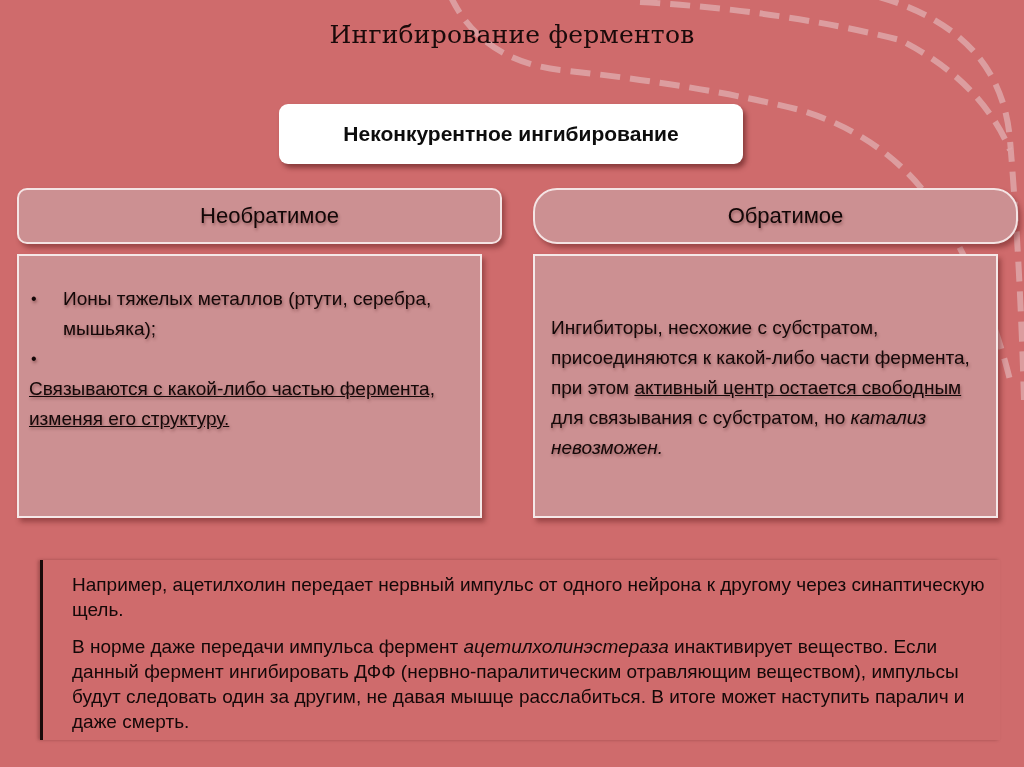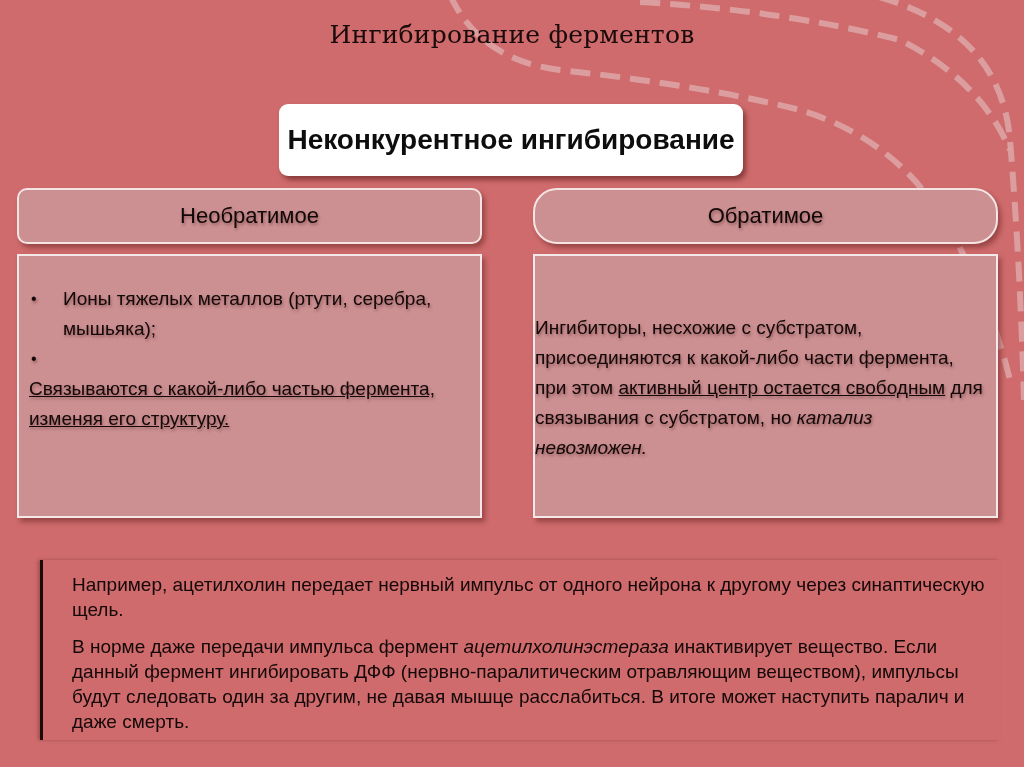--- a/index.html
+++ b/index.html
@@ -32,63 +32,64 @@
       font-family: "DejaVu Serif", serif;
       font-size: 25px;
       color: #1a0a0a;
       letter-spacing: 0.2px;
     }
     .top-box {
       position: absolute;
       left: 279px;
       top: 104px;
       width: 464px;
-      height: 72px;
+      height: 60px;
       background: #ffffff;
       border-radius: 9px;
       box-shadow: 3px 4px 5px rgba(80, 20, 20, 0.55);
       display: flex;
       align-items: center;
       justify-content: center;
       font-weight: bold;
-      font-size: 28px;
+      font-size: 21px;
       color: #0d0d0d;
     }
     .cat-box {
       position: absolute;
       top: 188px;
       height: 52px;
       background: #cc9092;
       border: 2px solid #f4e4e4;
       border-radius: 10px;
       box-shadow: 3px 4px 5px rgba(90, 25, 25, 0.45);
       display: flex;
       align-items: center;
       justify-content: center;
       font-size: 22px;
       color: #120707;
       text-shadow: 1px 2px 3px rgba(80, 30, 30, 0.45);
+      padding-left: 20px;
     }
     .cat-left { left: 17px; width: 461px; }
     .cat-right { left: 533px; width: 461px; border-radius: 24px; }
     .content-box {
       position: absolute;
       top: 254px;
       height: 264px;
       background: #cc9092;
       border: 2px solid #f5e8e8;
       box-shadow: 3px 4px 5px rgba(90, 25, 25, 0.45);
       font-size: 19px;
       line-height: 30px;
       color: #140808;
       text-shadow: 1px 2px 3px rgba(80, 30, 30, 0.45);
       box-sizing: border-box;
     }
     .content-left { left: 17px; width: 465px; padding: 28px 10px 0 10px; }
-    .content-right { left: 533px; width: 465px; padding: 57px 12px 0 0; }
+    .content-right { left: 533px; width: 465px; padding: 57px 12px 0 16px; }
     .bullets {
       list-style: none;
       margin: 0;
       padding: 0;
     }
     .bullets li {
       position: relative;
       padding-left: 34px;
     }
     .bullets li .bullet {

